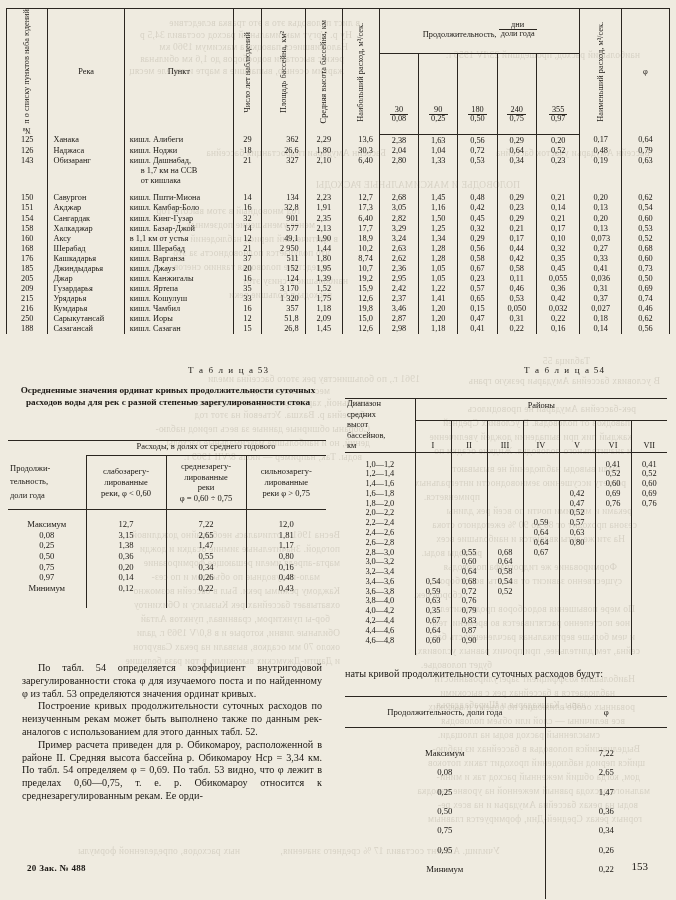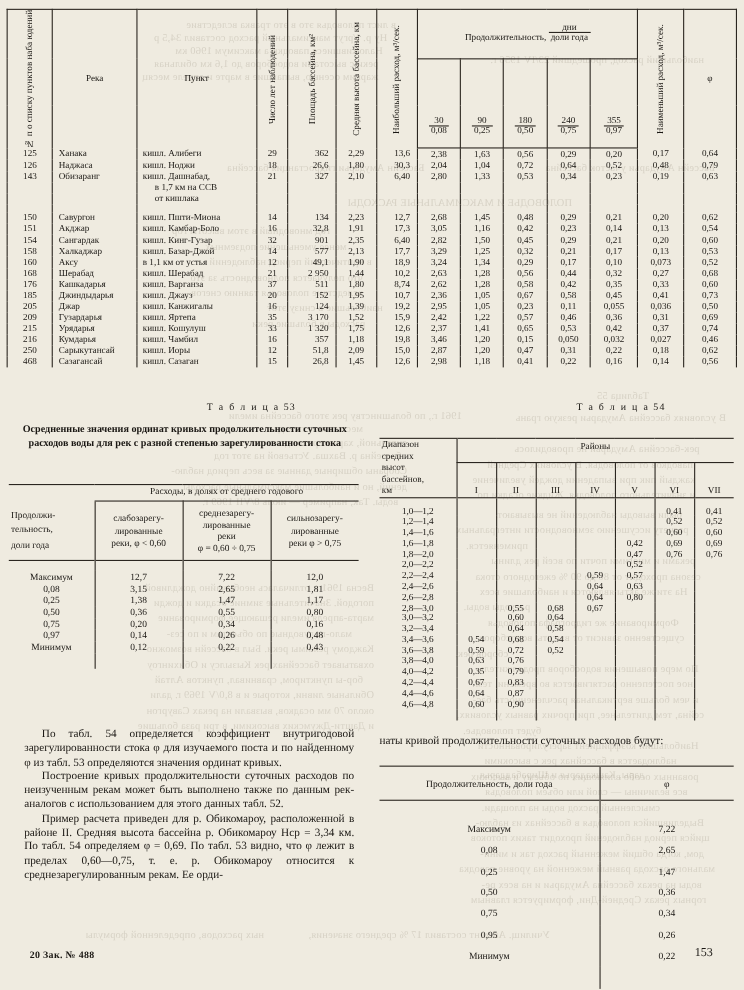--- a/index.html
+++ b/index.html
@@ -594,21 +594,21 @@
           <td class="num-r">15,0</td>
           <td class="num-c">2,87</td>
           <td class="num-c">1,20</td>
           <td class="num-c">0,47</td>
           <td class="num-c">0,31</td>
           <td class="num-c">0,22</td>
           <td class="num-c">0,18</td>
           <td class="num-c edgeR">0,62</td>
         </tr>
         <tr>
-          <td class="edgeL num-c">468</td>
+          <td class="edgeL num-c">188</td>
           <td class="txt-l">Сазагансай</td>
           <td class="txt-l">кишл. Сазаган</td>
           <td class="num-c">15</td>
           <td class="num-r">26,8</td>
           <td class="num-c">1,45</td>
           <td class="num-r">12,6</td>
           <td class="num-c">2,98</td>
           <td class="num-c">1,18</td>
           <td class="num-c">0,41</td>
           <td class="num-c">0,22</td>

